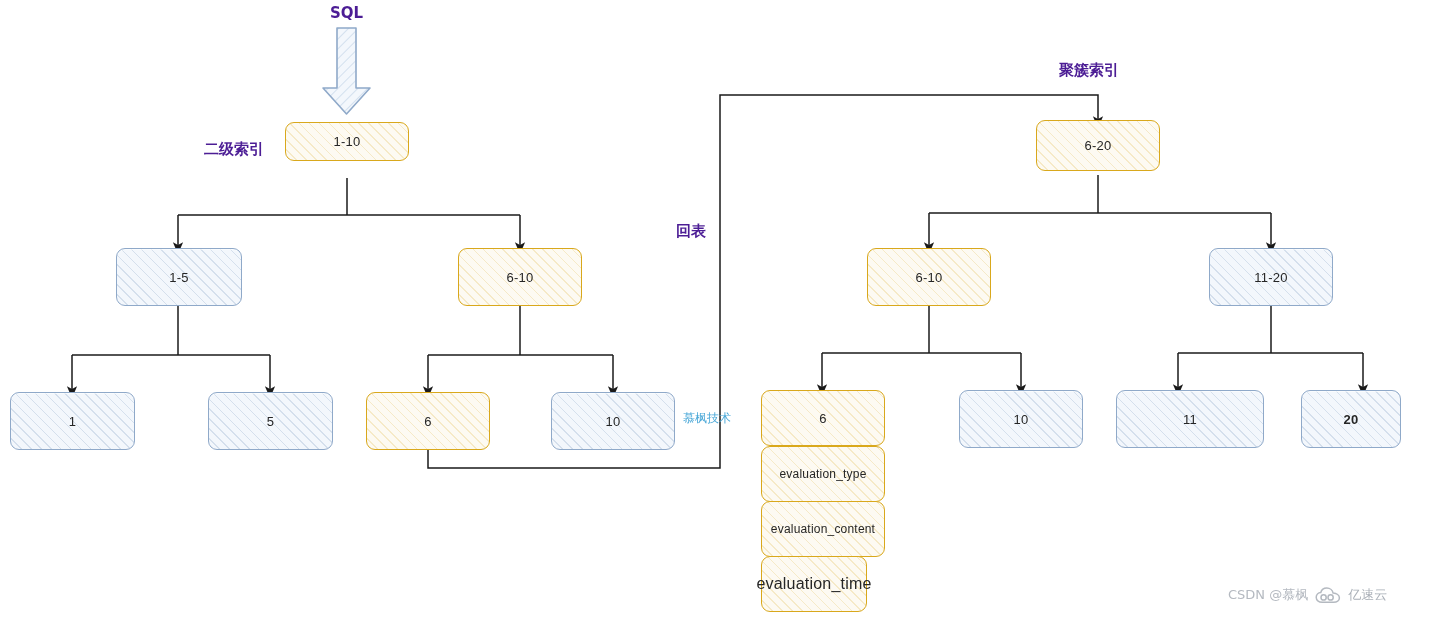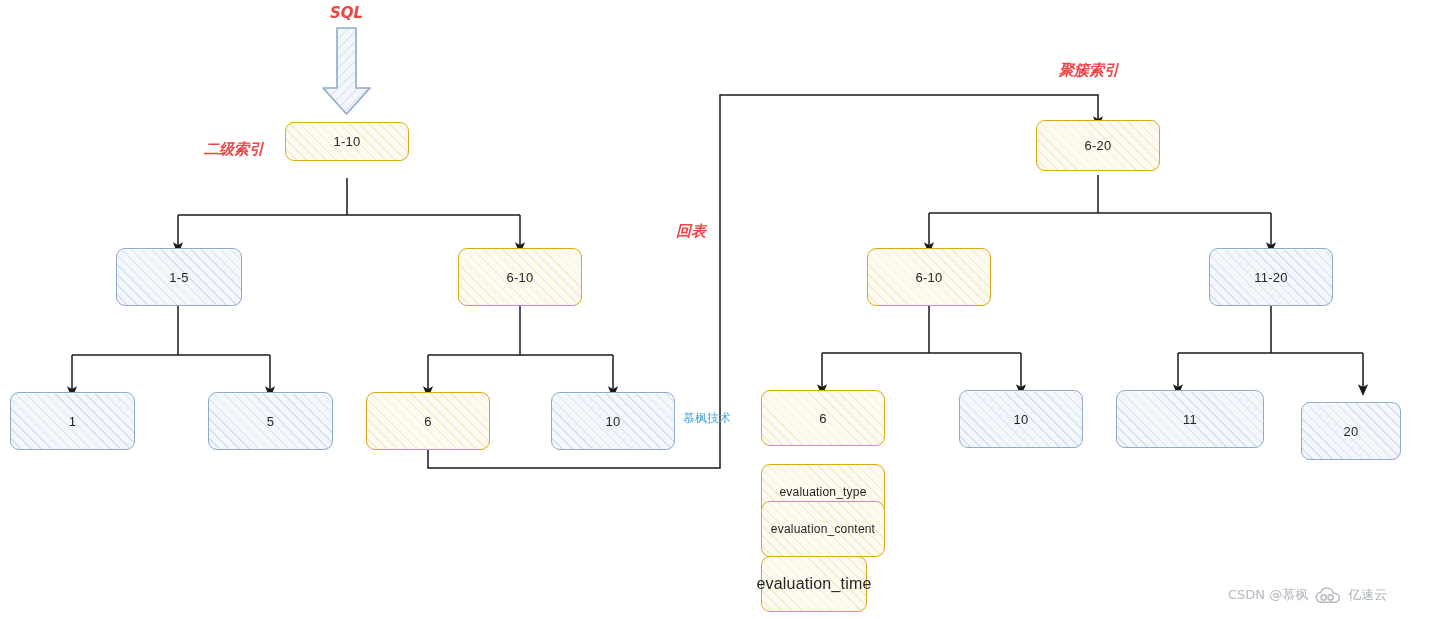--- a/index.html
+++ b/index.html
@@ -57,24 +57,23 @@
       rgba(217,168,28,0.20) 1px,
       rgba(255,255,255,0) 1px,
       rgba(255,255,255,0) 7px);
   }
 
   
   .label {
     position: absolute;
     font-size: 15px;
     font-weight: bold;
-    color: #ef4444;
+    color: #4c1d95;
     white-space: nowrap;
     z-index: 4;
-    font-style: italic;
   }
   .label.cjk { font-family: "DejaVu Sans", "Liberation Sans", sans-serif; font-size: 15px; }
 
   
   .wm-inner {
     position: absolute;
     font-family: "DejaVu Sans", "Liberation Sans", sans-serif;
     font-size: 12px;
     color: #4aa8d8;
     white-space: nowrap;
@@ -170,23 +169,23 @@
   <div class="node blue" style="left:551px; top:392px; width:124px; height:58px;">10</div>
 
   <div class="node gold" style="left:1036px; top:120px; width:124px; height:51px;">6-20</div>
 
   <div class="node gold" style="left:867px; top:248px; width:124px; height:58px;">6-10</div>
   <div class="node blue" style="left:1209px; top:248px; width:124px; height:58px;">11-20</div>
 
   <div class="node gold" style="left:761px; top:390px; width:124px; height:56px;">6</div>
   <div class="node blue" style="left:959px; top:390px; width:124px; height:58px;">10</div>
   <div class="node blue" style="left:1116px; top:390px; width:148px; height:58px;">11</div>
-  <div class="node blue" style="left:1301px; top:402px; width:100px; height:58px;">20</div>
-
-  <div class="node gold" style="left:761px; top:464px; width:124px; height:56px; font-size:12px;">evaluation_type</div>
+  <div class="node blue" style="left:1301px; top:390px; width:100px; height:58px;font-weight:bold;">20</div>
+
+  <div class="node gold" style="left:761px; top:446px; width:124px; height:56px; font-size:12px;">evaluation_type</div>
   <div class="node gold" style="left:761px; top:501px; width:124px; height:56px; font-size:12px;">evaluation_content</div>
   <div class="node gold" style="left:761px; top:556px; width:106px; height:56px; font-size:16px;">evaluation_time</div>
 
   <div class="wm-inner" style="left:683px; top:410px;">慕枫技术</div>
 
   <div class="wm-corner" style="left:1228px; top:586px;">
     <span>CSDN @慕枫</span>
     <span class="cloud-icon">
       <svg width="26" height="17" viewBox="0 0 26 17" xmlns="http://www.w3.org/2000/svg">
         <path d="M7.2,15.2 C3.6,15.2 1.2,13.1 1.2,10.3 C1.2,7.7 3.2,5.7 5.8,5.5

